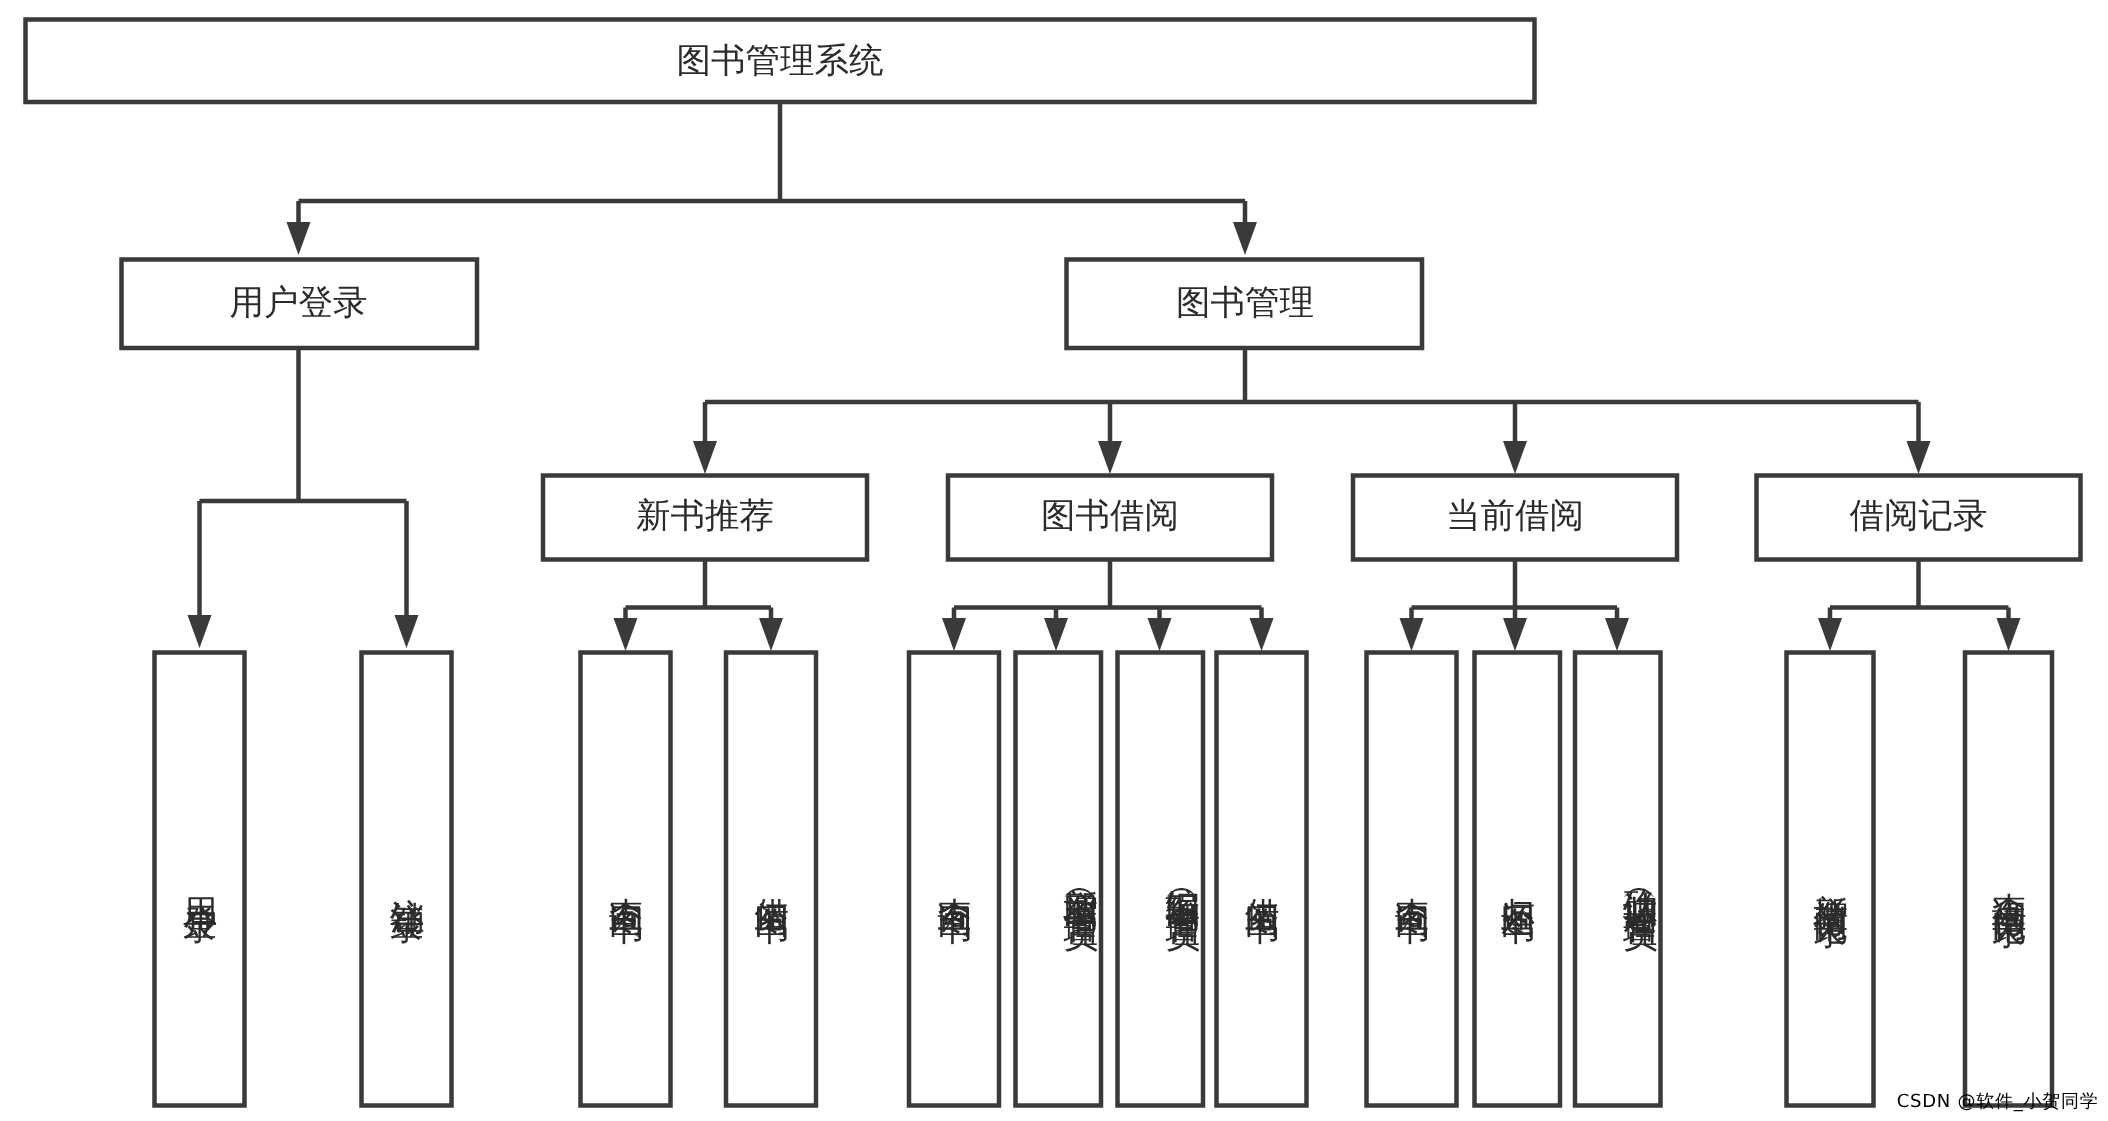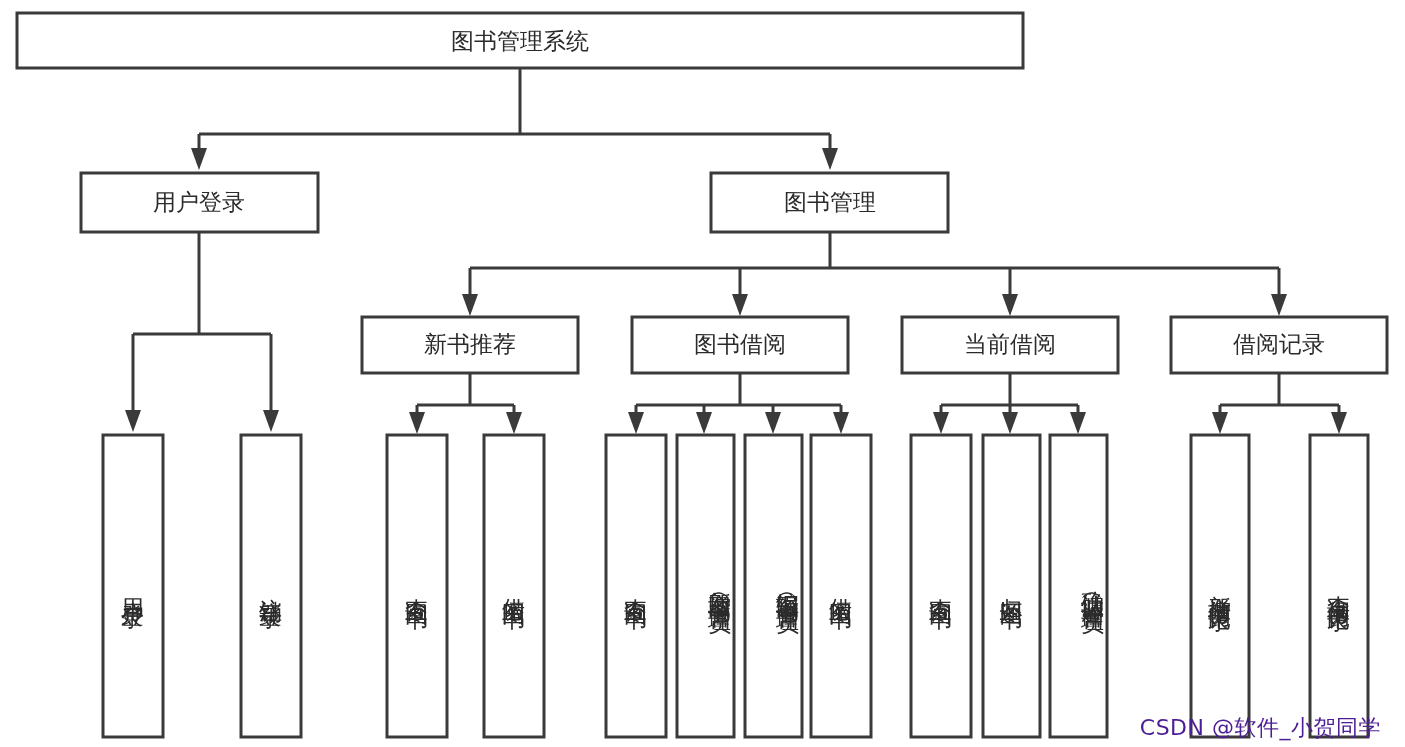--- a/index.html
+++ b/index.html
@@ -56,25 +56,25 @@
     font-family: "DejaVu Sans", "Liberation Sans", sans-serif;
     font-size: 23px;
     line-height: 1.22;
     letter-spacing: 3px;
     color: #2b2b2b;
     white-space: nowrap;
     pointer-events: none;
   }
   .watermark {
     position: absolute;
-    right: 24px;
+    right: 6px;
     bottom: 4px;
     font-family: "DejaVu Sans", "Liberation Sans", sans-serif;
-    font-size: 22px;
-    color: #4c1d95;
+    font-size: 12px;
+    color: #000000;
     letter-spacing: 0.5px;
     white-space: nowrap;
   }
 </style>
 </head>
 <body>
 
 <div id="diagram-root">
 
   <svg id="flowchart" viewBox="0 0 1405 747" xmlns="http://www.w3.org/2000/svg">

